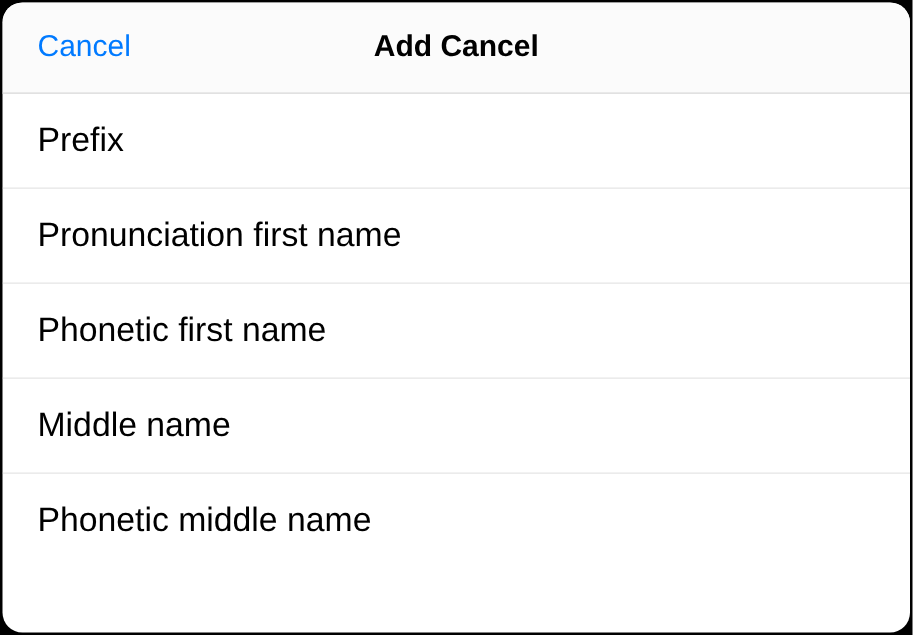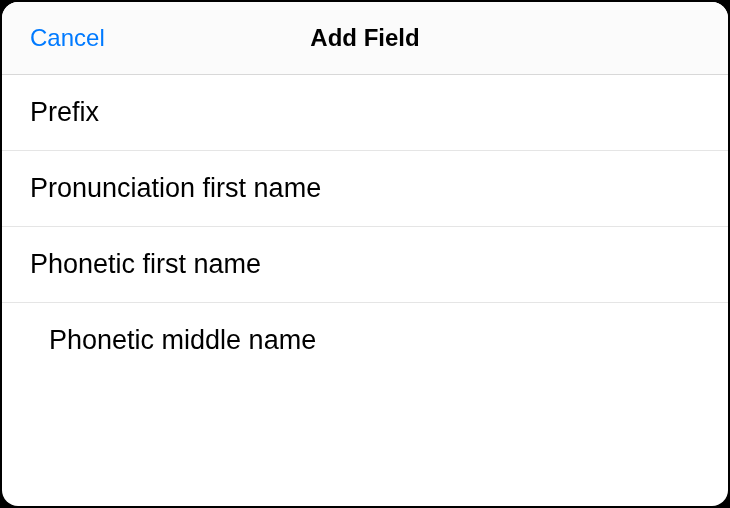--- a/index.html
+++ b/index.html
@@ -53,38 +53,40 @@
     .list-item {
       padding: 22px 28px;
       border-bottom: 1px solid #e5e5e5;
       font-size: 27px;
       font-weight: 400;
       color: #000;
       cursor: pointer;
     }
     .list-item:last-child {
       border-bottom: none;
-      margin-left: 19px;
     }
   </style>
 </head>
 <body>
 
 <div class="screen">
   <div class="header">
     <span class="cancel">Cancel</span>
-    <span class="title">Add Field</span>
+    <span class="title">Add Cancel</span>
   </div>
   <div class="list">
     <div class="list-item">
       <span>Prefix</span>
     </div>
     <div class="list-item">
       <span>Pronunciation first name</span>
     </div>
     <div class="list-item">
       <span>Phonetic first name</span>
     </div>
     <div class="list-item">
+      <span>Middle name</span>
+    </div>
+    <div class="list-item">
       <span>Phonetic middle name</span>
     </div>
   </div>
 </div>
 
 </body></html>

